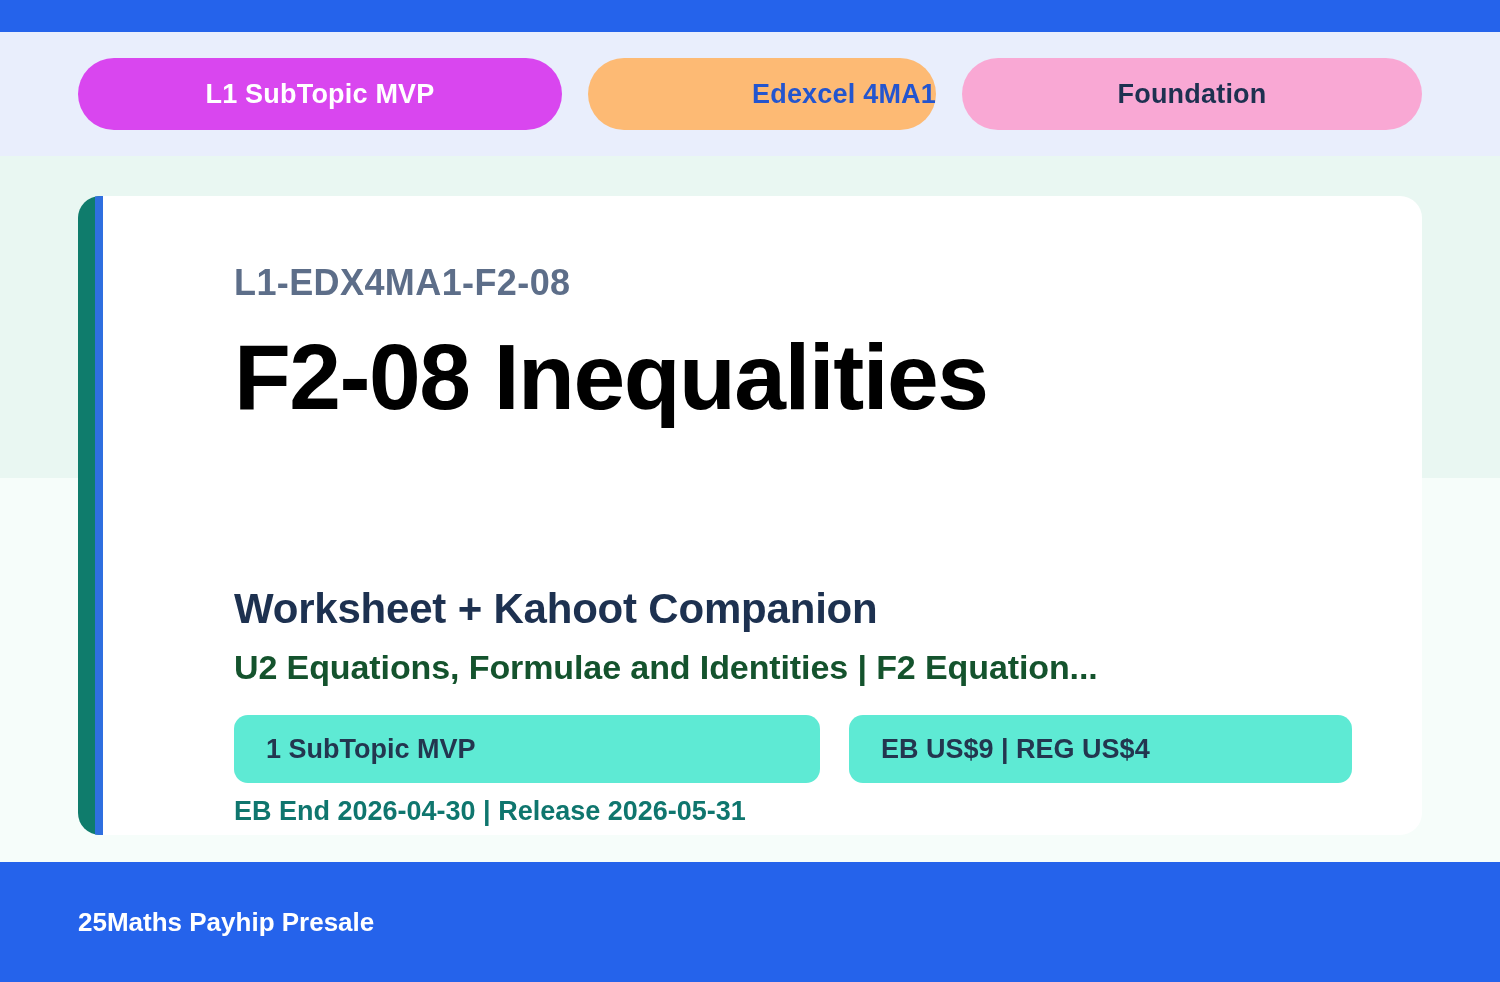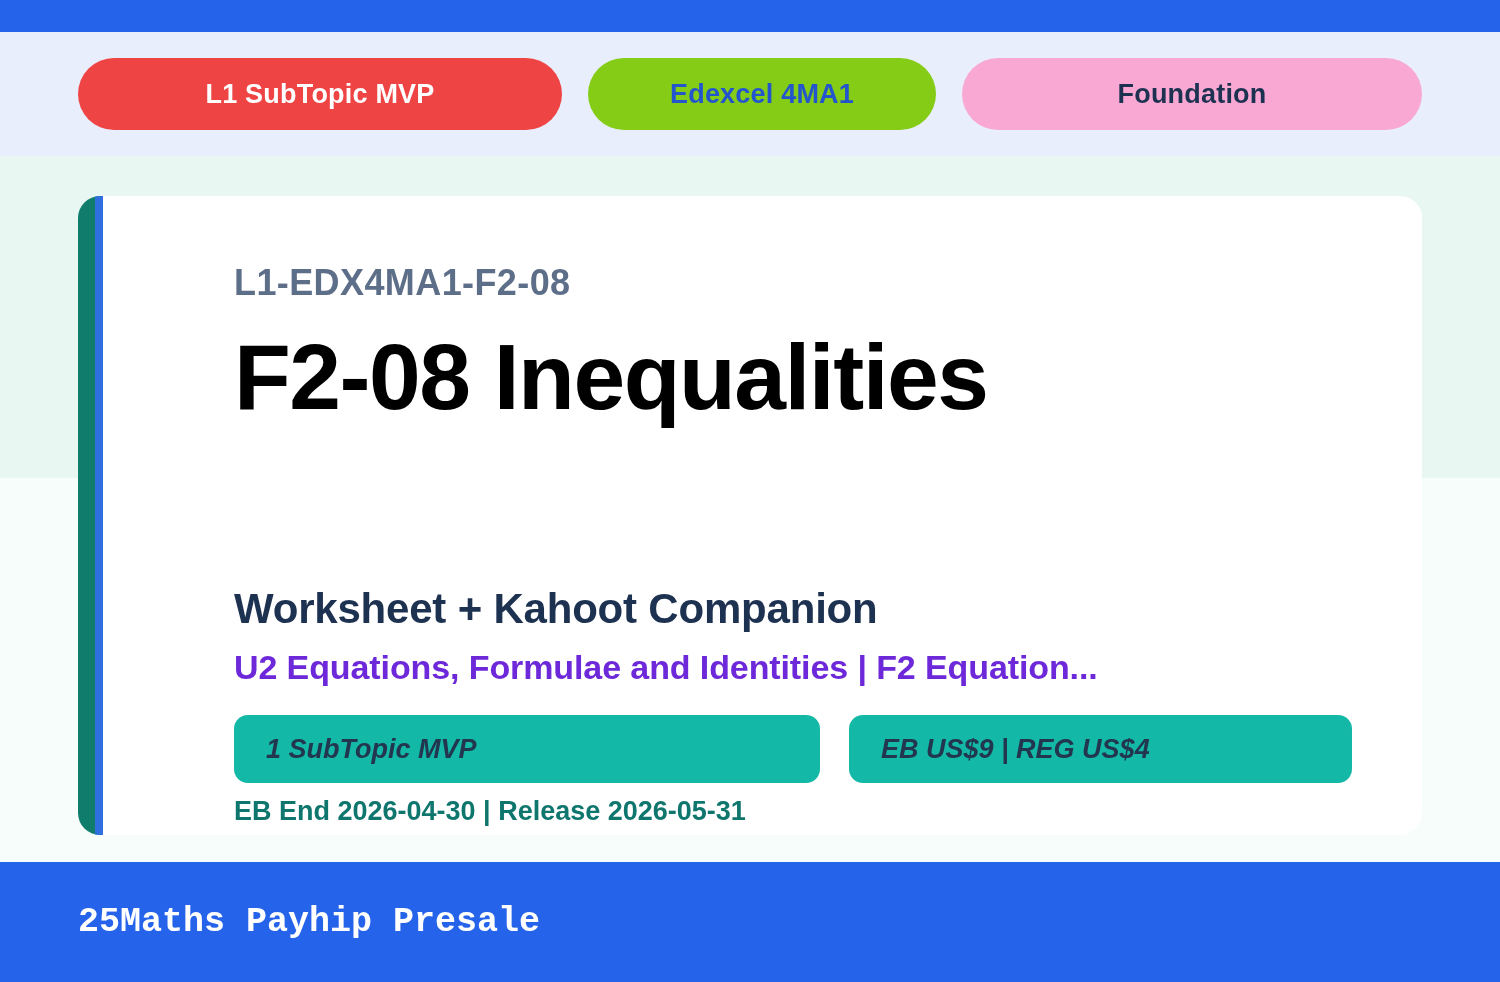--- a/index.html
+++ b/index.html
@@ -70,27 +70,28 @@
     align-items: center;
     justify-content: center;
     border-radius: 40px;
     font-size: 27px;
     font-weight: bold;
     letter-spacing: 0.2px;
     white-space: nowrap;
   }
   .pill-1 {
     flex: 0 0 484px;
-    background: #ef4444;
+    background: #d946ef;
     color: #ffffff;
   }
   .pill-2 {
     flex: 0 0 348px;
-    background: #84cc16;
+    background: #fdba74;
     color: #2355cf;
+    justify-content: flex-end;
   }
   .pill-3 {
     flex: 1 1 auto;
     background: #f9a8d4;
     color: #1d3150;
   }
 
   
   .card {
     position: absolute;
@@ -151,46 +152,45 @@
     color: #1d3150;
     letter-spacing: -0.2px;
     white-space: nowrap;
   }
   .sub-line {
     position: absolute;
     left: 131px;
     top: 452px;
     font-size: 34px;
     font-weight: bold;
-    color: #6d28d9;
+    color: #14532d;
     letter-spacing: -0.1px;
     white-space: nowrap;
   }
 
   
   .badge-row {
     position: absolute;
     left: 131px;
     top: 519px;
     width: 1118px;
     height: 68px;
     display: flex;
     gap: 29px;
   }
   .badge {
     display: flex;
     align-items: center;
-    background: #14b8a6;
+    background: #5eead4;
     border-radius: 14px;
     padding: 0 32px;
     font-size: 27px;
     font-weight: bold;
     color: #23364f;
     white-space: nowrap;
-    font-style: italic;
   }
   .badge-1 { flex: 0 0 522px; }
   .badge-2 { flex: 1 1 auto; }
 
   .date-line {
     position: absolute;
     left: 131px;
     top: 600px;
     font-size: 27px;
     font-weight: bold;
@@ -202,25 +202,24 @@
   .footer-inner {
     position: absolute;
     left: 0; top: 862px;
     width: 1500px; height: 120px;
     display: flex;
     align-items: center;
   }
   .footer-left {
     position: absolute;
     left: 78px;
-    font-size: 35px;
+    font-size: 26px;
     font-weight: bold;
     color: #ffffff;
     white-space: nowrap;
-    font-family: Liberation Mono, monospace;
   }
   .footer-right {
     position: absolute;
     right: 78px;
     font-size: 30px;
     font-weight: bold;
     color: #ffffff;
     white-space: nowrap;
   }
 </style>

